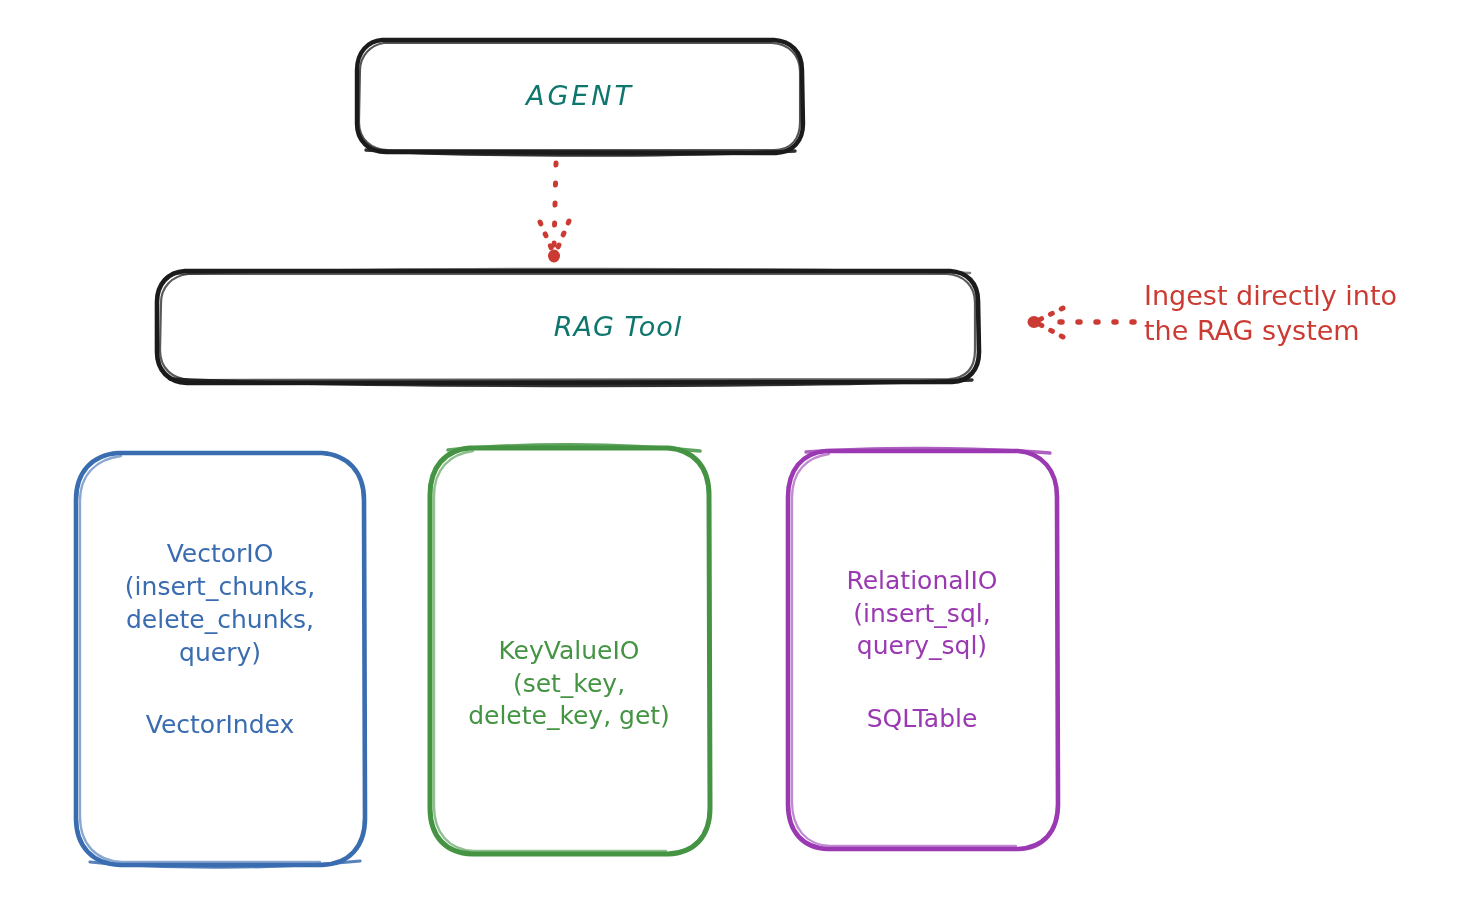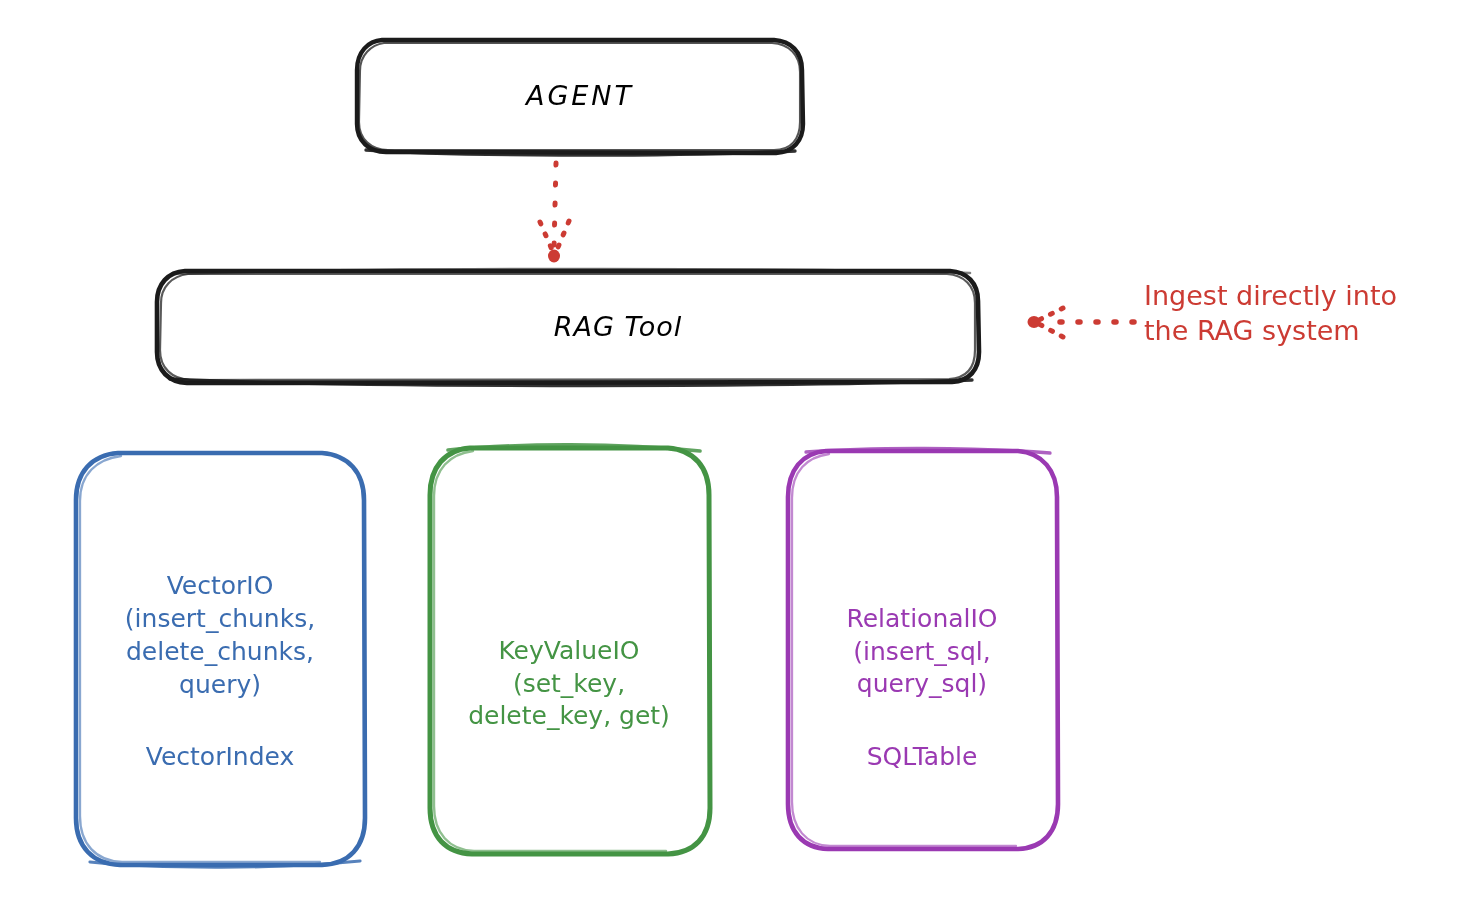--- a/index.html
+++ b/index.html
@@ -33,21 +33,21 @@
     justify-content: center;
     text-align: center;
   }
 
   
   .node-label-dark {
     font-family: "DejaVu Sans", sans-serif;
     font-size: 27px;
     font-style: italic;
     letter-spacing: 2px;
-    color: #000000;
+    color: #0f766e;
     white-space: nowrap;
     pointer-events: none;
   }
   #agent-box {
     left: 356px;
     top: 38px;
     width: 448px;
     height: 115px;
   }
   #agent-box .node-label-dark {
@@ -84,23 +84,23 @@
     white-space: pre-line;
   }
   .io-sub {
     font-family: "DejaVu Sans", sans-serif;
     font-size: 25px;
     line-height: 1.30;
     margin-top: 34px;
     white-space: nowrap;
   }
 
-  #vector-box  { left: 74px;  top: 464px; width: 292px; height: 414px; }
+  #vector-box  { left: 74px;  top: 432px; width: 292px; height: 414px; }
   #keyvalue-box{ left: 428px; top: 422px; width: 282px; height: 524px; }
-  #relational-box { left: 786px; top: 450px; width: 272px; height: 400px; margin-top: 38px; }
+  #relational-box { left: 786px; top: 450px; width: 272px; height: 400px; }
 
   #vector-box .io-title, #vector-box .io-sub { color: #3a6cb0; }
   #keyvalue-box .io-title, #keyvalue-box .io-sub { color: #449444; }
   #relational-box .io-title, #relational-box .io-sub { color: #9a39b2; }
 
   #vector-box .io-title { line-height: 1.32; }
   #vector-box .io-sub { margin-top: 40px; }
   #keyvalue-box .io-sub { margin-top: 38px; }
   #relational-box .io-sub { margin-top: 40px; }
 

